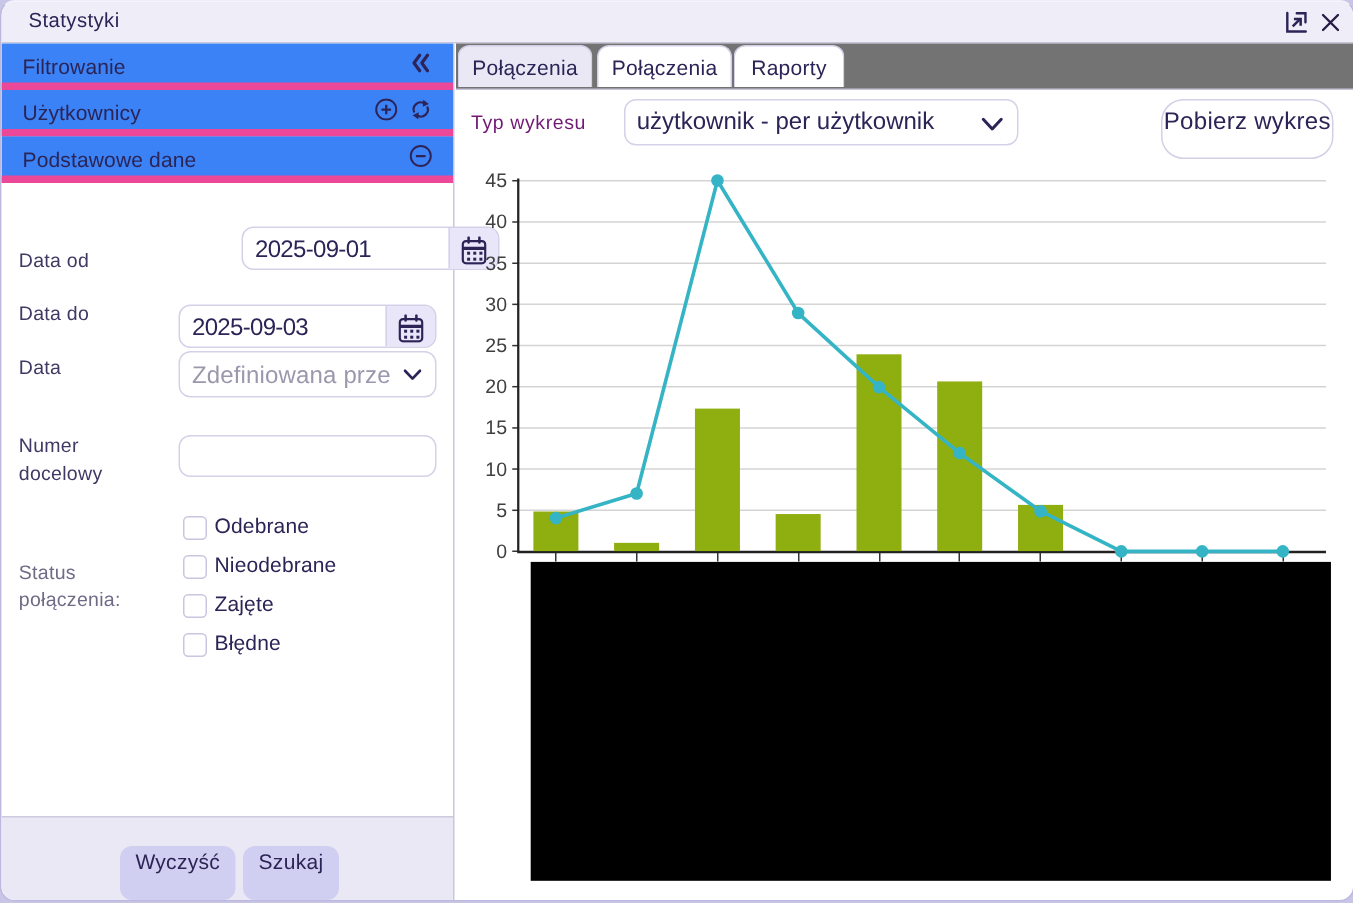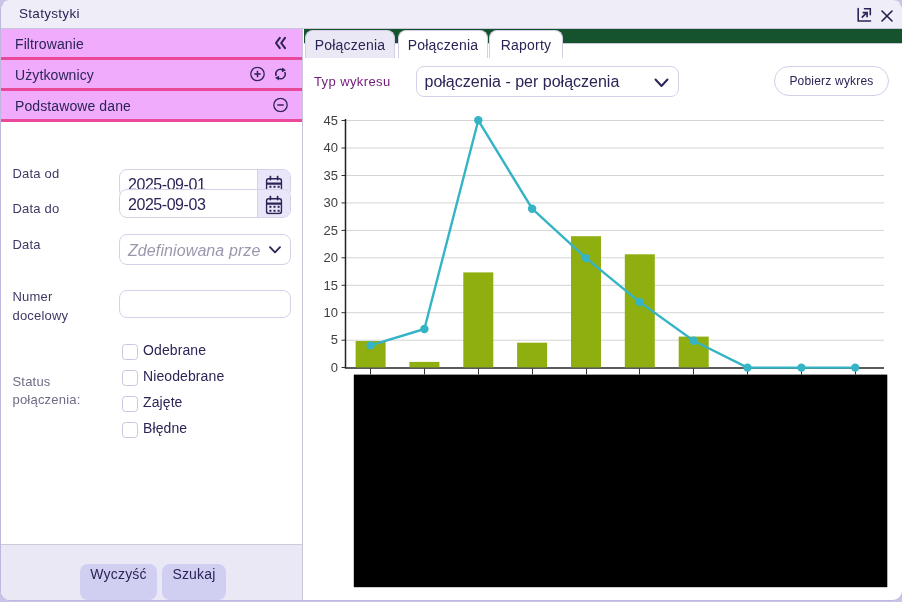--- a/index.html
+++ b/index.html
@@ -7,41 +7,41 @@
 body { background:#c8c5e6; font-family:"Liberation Sans", sans-serif; color:#2b2456; }
 .dialog { position:absolute; left:0; top:0; width:903px; height:600.5px; background:#fff;
   border:1px solid #bcb8de; border-top:1px solid #efeef8; border-radius:10px; overflow:hidden; }
 .hdr { position:absolute; left:0; top:0; width:100%; height:28px; background:#efeef8;
   border-bottom:1px solid #c9c6da; }
 .hdr .title { position:absolute; left:18px; top:5px; font-size:13.5px; letter-spacing:.3px; }
 .hicon { position:absolute; top:4px; }
 
 .side { position:absolute; left:0; top:28px; width:302px; height:572.5px; background:#fff;
   border-right:1px solid #c9c6da; }
-.row { position:relative; height:31px; background:#f0abfc; border-bottom:3px solid #ec4899;
+.row { position:relative; height:31px; background:#3b82f6; border-bottom:5px solid #ec4899;
   font-size:14px; letter-spacing:.1px; line-height:30px; padding-left:14px; }
 .ric { position:absolute; top:50%; transform:translateY(-50%); line-height:0; font-size:0; }
 .lbl { position:absolute; left:11.5px; font-size:13px; letter-spacing:.2px; color:#3f3963; }
 .inpgrp { position:absolute; left:118px; width:172px; height:29px; border:1px solid #d4d1e8;
   border-radius:8px; background:#fff; overflow:hidden; }
 .inpgrp .val { position:absolute; left:8px; top:5.5px; font-size:16px; letter-spacing:-.45px; }
 .calbtn { position:absolute; right:0; top:0; width:33px; height:100%; background:#e8e6f8;
   border-left:1px solid #d4d1e8; }
 .calbtn svg { position:absolute; left:50%; top:calc(50% + 1.5px); transform:translate(-50%,-50%); }
 .sel { position:absolute; left:118px; width:172px; border:1px solid #d4d1e8; border-radius:8px;
   background:#fff; }
 .chk { position:absolute; left:121px; width:16px; height:16px; border:1px solid #c9c6e0;
   border-radius:3.5px; background:#fff; }
 .chklbl { position:absolute; left:142px; font-size:14px; letter-spacing:.1px; }
 .foot { position:absolute; left:0; bottom:0; width:100%; height:57.5px; background:#e9e8f4;
   border-top:1px solid #cdcade; }
 .btn { position:absolute; top:18.5px; height:36px; background:#d1cff1; border-radius:8px;
   font-size:14px; letter-spacing:.2px; text-align:center; line-height:21.5px; color:#2b2456; }
 
-.tabbar { position:absolute; left:303px; top:28px; width:598px; height:15px; background:#14532d;
+.tabbar { position:absolute; left:303px; top:28px; width:598px; height:31px; background:#737373;
   border-bottom:1px solid #c9c6da; }
 .tab { position:absolute; top:1px; height:28px; border:1px solid #d2cfe6; border-bottom:none;
   border-radius:8px 8px 0 0; font-size:14px; letter-spacing:.2px; text-align:center;
   line-height:28px; background:#fff; }
 .ctl { position:absolute; font-size:13px; }
 </style>
 </head>
 <body>
 <div class="dialog">
 
@@ -89,60 +89,60 @@
     <div class="row">Podstawowe dane
       <span class="ric" style="right:14px;">
         <svg width="15" height="15" viewBox="0 0 15 15" fill="none" stroke="#2e2357" stroke-width="1.3">
           <circle cx="7.5" cy="7.5" r="6.7"></circle>
           <path d="M4.3 7.5 H10.7" stroke-width="1.5"></path>
         </svg>
       </span>
     </div>
 
     <span class="lbl" style="top:136.5px;">Data od</span>
-    <div class="inpgrp" style="top:140px;">
+    <div class="inpgrp" style="top:122px;margin-left:42px;">
       <span class="val">2025-09-01</span>
       <span class="calbtn">
         <svg width="17" height="19" viewBox="0 0 17 19" fill="none" stroke="#2e2357" stroke-width="1.5">
           <rect x="1" y="3.3" width="15" height="14.7" rx="2.2"></rect>
           <path d="M4.9 0.9 V4.1 M12.1 0.9 V4.1" stroke-width="1.7" stroke-linecap="round"></path>
           <path d="M1.2 8.1 H15.8" stroke-width="2.2"></path>
           <g fill="#2e2357" stroke="none">
             <rect x="3.9" y="10.3" width="2" height="2"></rect>
               <rect x="8" y="10.3" width="2" height="2"></rect>
               <rect x="12.1" y="10.3" width="2" height="2"></rect>
             <rect x="3.9" y="14.3" width="2" height="2"></rect>
               <rect x="8" y="14.3" width="2" height="2"></rect>
               <rect x="12.1" y="14.3" width="2" height="2"></rect>
           </g>
         </svg>
       </span>
     </div>
     <span class="lbl" style="top:171.5px;">Data do</span>
-    <div class="inpgrp" style="top:160px;">
+    <div class="inpgrp" style="top:174px;">
       <span class="val">2025-09-03</span>
       <span class="calbtn">
         <svg width="17" height="19" viewBox="0 0 17 19" fill="none" stroke="#2e2357" stroke-width="1.5">
           <rect x="1" y="3.3" width="15" height="14.7" rx="2.2"></rect>
           <path d="M4.9 0.9 V4.1 M12.1 0.9 V4.1" stroke-width="1.7" stroke-linecap="round"></path>
           <path d="M1.2 8.1 H15.8" stroke-width="2.2"></path>
           <g fill="#2e2357" stroke="none">
             <rect x="3.9" y="10.3" width="2" height="2"></rect>
               <rect x="8" y="10.3" width="2" height="2"></rect>
               <rect x="12.1" y="10.3" width="2" height="2"></rect>
             <rect x="3.9" y="14.3" width="2" height="2"></rect>
               <rect x="8" y="14.3" width="2" height="2"></rect>
               <rect x="12.1" y="14.3" width="2" height="2"></rect>
           </g>
         </svg>
       </span>
     </div>
     <span class="lbl" style="top:207.5px;">Data</span>
     <div class="sel" style="top:204.5px; height:31px;">
-      <span style="position:absolute; left:8px; top:7px; font-size:16px; letter-spacing:.1px; color:#9b98ad; white-space:nowrap;font-style:italic;">Zdefiniowana prze</span>
+      <span style="position:absolute; left:8px; top:7px; font-size:16px; letter-spacing:.1px; color:#9b98ad; white-space:nowrap;">Zdefiniowana prze</span>
       <svg style="position:absolute; right:9px; top:11px;" width="12" height="8" viewBox="0 0 12 8" fill="none" stroke="#2e2357" stroke-width="1.8" stroke-linecap="round" stroke-linejoin="round">
         <path d="M1 1.2 L6 6.4 L11 1.2"></path>
       </svg>
     </div>
     <span class="lbl" style="top:258px; line-height:19px;">Numer<br>docelowy</span>
     <div class="sel" style="top:261px; height:28px;"></div>
     <span class="lbl" style="top:343.5px; color:#6f6b86; line-height:18px;">Status<br>połączenia:</span>
     <div class="chk" style="top:314.5px;"></div>
       <span class="chklbl" style="top:313px;">Odebrane</span>
     <div class="chk" style="top:341px;"></div>
@@ -158,26 +158,26 @@
   </div>
 
   <div class="tabbar">
     <span class="tab" style="left:1px; width:90px; background:#e9e8f4;">Połączenia</span>
     <span class="tab" style="left:94px; width:90px;">Połączenia</span>
     <span class="tab" style="left:185px; width:74px;">Raporty</span>
   </div>
 
   <span class="ctl" style="left:313px; top:72.5px; color:#701a75; letter-spacing:.4px;">Typ wykresu</span>
   <div class="sel" style="left:414.5px; top:65px; width:263px; height:31px; position:absolute;">
-    <span style="position:absolute; left:8px; top:6px; font-size:16px; letter-spacing:0;">połączenia - per połączenia</span>
+    <span style="position:absolute; left:8px; top:6px; font-size:16px; letter-spacing:0;">użytkownik - per użytkownik</span>
     <svg style="position:absolute; right:9px; top:11px;" width="15" height="10" viewBox="0 0 15 10" fill="none" stroke="#2e2357" stroke-width="2" stroke-linecap="round" stroke-linejoin="round">
       <path d="M1.5 1.5 L7.5 8 L13.5 1.5"></path>
     </svg>
   </div>
-  <div style="position:absolute; left:773px; top:65px; width:115px; height:30px; border:1px solid #d2cfe6; border-radius:15px; background:#fff; font-size:12px; letter-spacing:.2px; text-align:center; line-height:29px;">Pobierz wykres</div>
+  <div style="position:absolute; left:773px; top:65px; width:115px; height:40px; border:1px solid #d2cfe6; border-radius:15px; background:#fff; font-size:16px; letter-spacing:.2px; text-align:center; line-height:29px;">Pobierz wykres</div>
 
   <svg style="position:absolute; left:302px; top:97px;" width="599" height="498" viewBox="303 98 599 498" font-family="Liberation Sans, sans-serif">
 
     <g stroke="#d4d4d4" stroke-width="1">
       <line x1="345.5" y1="120.5" x2="884" y2="120.5"></line>
       <line x1="345.5" y1="148.0" x2="884" y2="148.0"></line>
       <line x1="345.5" y1="175.5" x2="884" y2="175.5"></line>
       <line x1="345.5" y1="202.9" x2="884" y2="202.9"></line>
       <line x1="345.5" y1="230.4" x2="884" y2="230.4"></line>
       <line x1="345.5" y1="257.8" x2="884" y2="257.8"></line>

